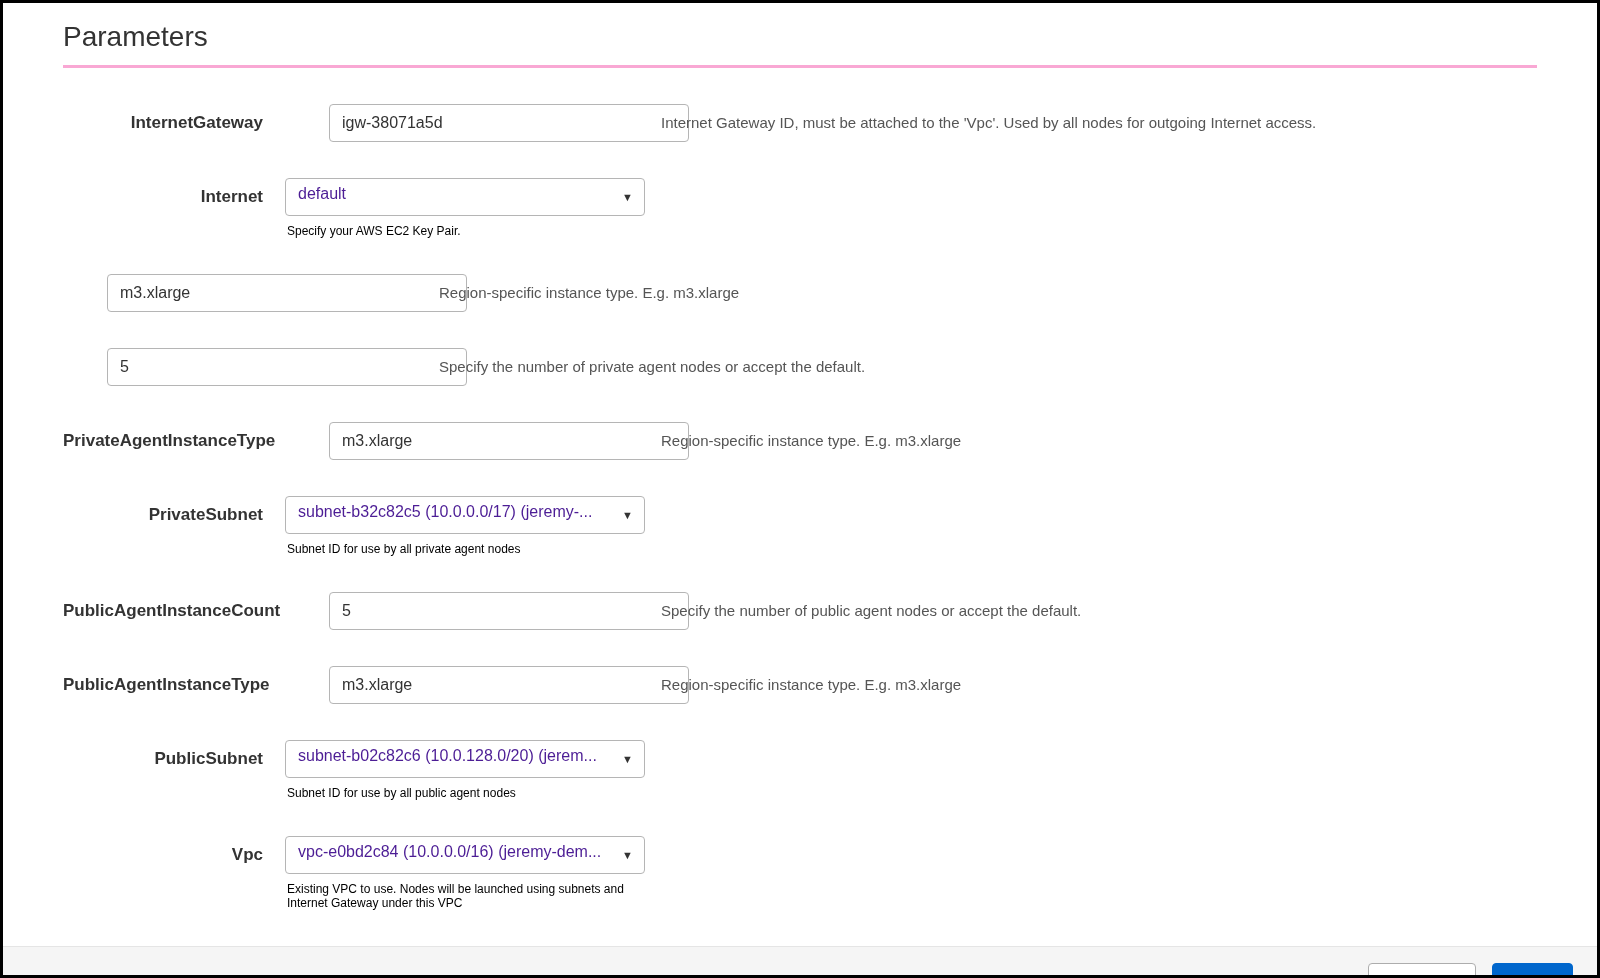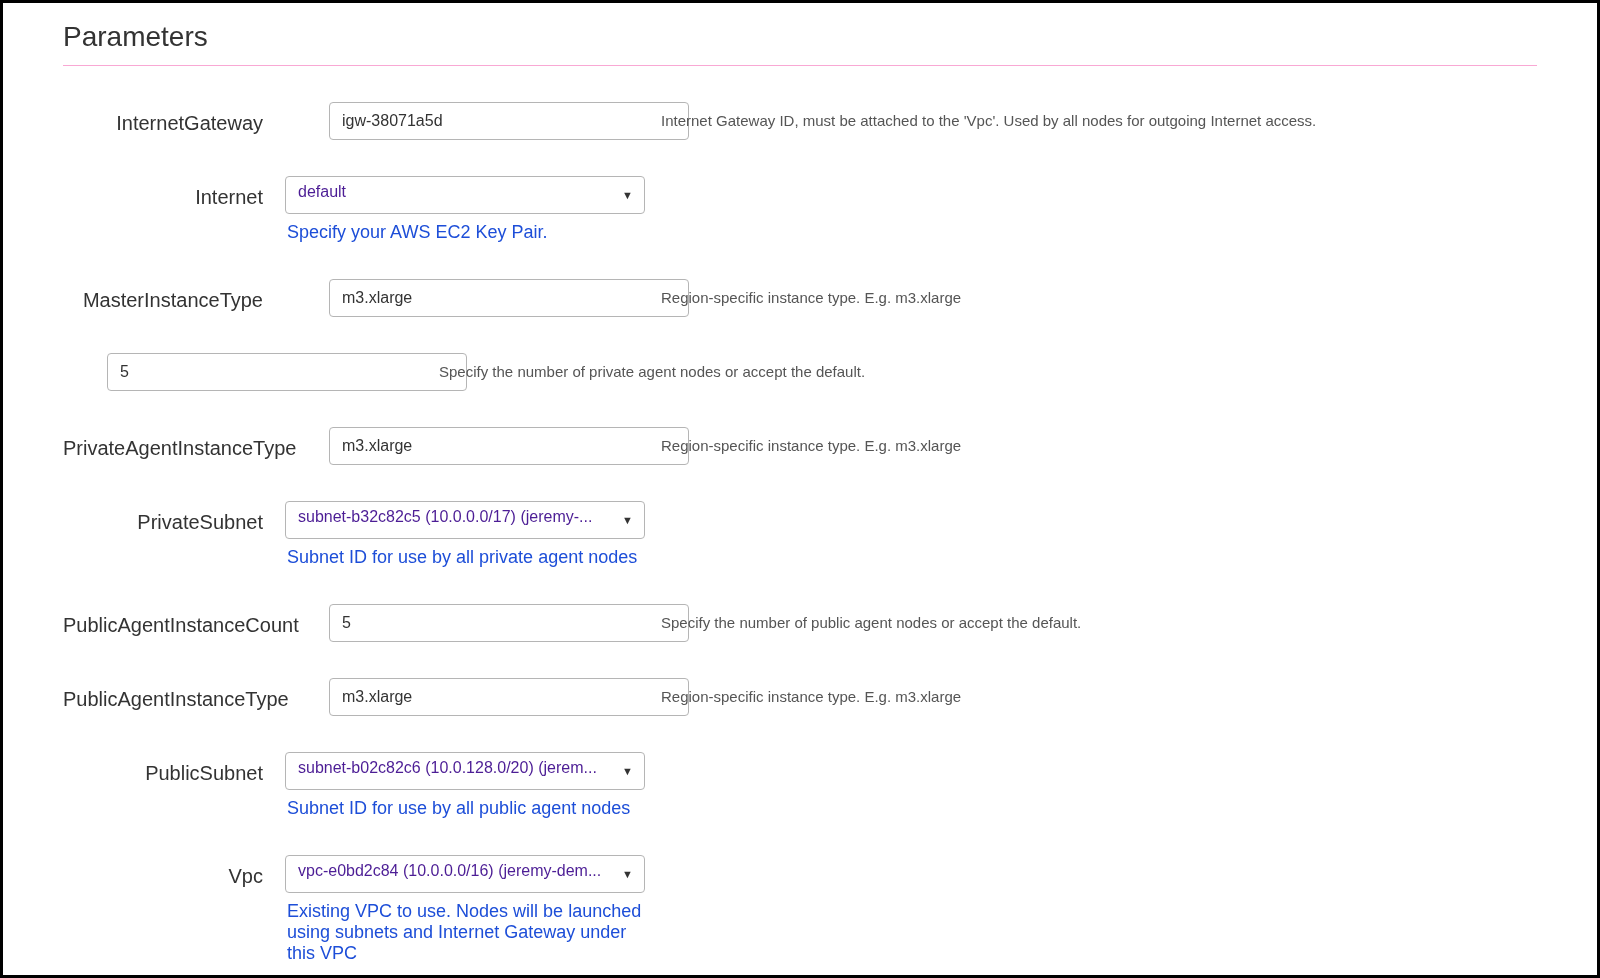--- a/index.html
+++ b/index.html
@@ -20,40 +20,40 @@
       padding: 18px 60px 0 60px;
       height: 100%;
       display: flex;
       flex-direction: column;
     }
     .page-title {
       font-size: 28px;
       font-weight: 400;
       color: #333;
       padding-bottom: 12px;
-      border-bottom: 1px solid #f9a8d4;
+      border-bottom: 3px solid #f9a8d4;
       margin-bottom: 36px;
     }
     .form-area {
       flex: 1;
     }
     .form-row {
       display: flex;
       align-items: flex-start;
       margin-bottom: 36px;
     }
     .label-col {
       width: 222px;
       text-align: right;
       padding-right: 22px;
       padding-top: 8px;
     }
     .label-text {
-      font-size: 20px;
-      font-weight: 400;
+      font-size: 17px;
+      font-weight: 700;
       color: #333;
       word-wrap: break-word;
       display: inline-block;
       line-height: 1.3;
     }
     .input-col {
       display: flex;
       flex-direction: column;
       width: 360px;
     }
@@ -61,22 +61,22 @@
       padding-left: 16px;
       padding-top: 10px;
       flex: 1;
     }
     .desc-text {
       font-size: 15px;
       color: #555;
       text-align: center;
     }
     .help-text {
-      font-size: 18px;
-      color: #1d4ed8;
+      font-size: 12px;
+      color: #000000;
       margin-top: 8px;
       padding-left: 2px;
     }
     .text-input {
       width: 360px;
       height: 38px;
       padding: 6px 12px;
       font-size: 16px;
       color: #333;
       border: 1px solid #b5b5b5;
@@ -178,23 +178,20 @@
         <div class="select-wrap">
           <div class="select-input">default</div>
           <span class="select-caret">▼</span>
         </div>
         <div class="help-text">Specify your AWS EC2 Key Pair.</div>
       </div>
       <div class="desc-col"></div>
     </div>
 
     <div class="form-row">
-      <div class="label-col">
-        <span class="label-text">MasterInstanceType</span>
-      </div>
       <div class="input-col">
         <input class="text-input" type="text" value="m3.xlarge" style="">
       </div>
       <div class="desc-col">
         <span class="desc-text">Region-specific instance type. E.g. m3.xlarge</span>
       </div>
     </div>
 
     <div class="form-row">
       <div class="input-col">

